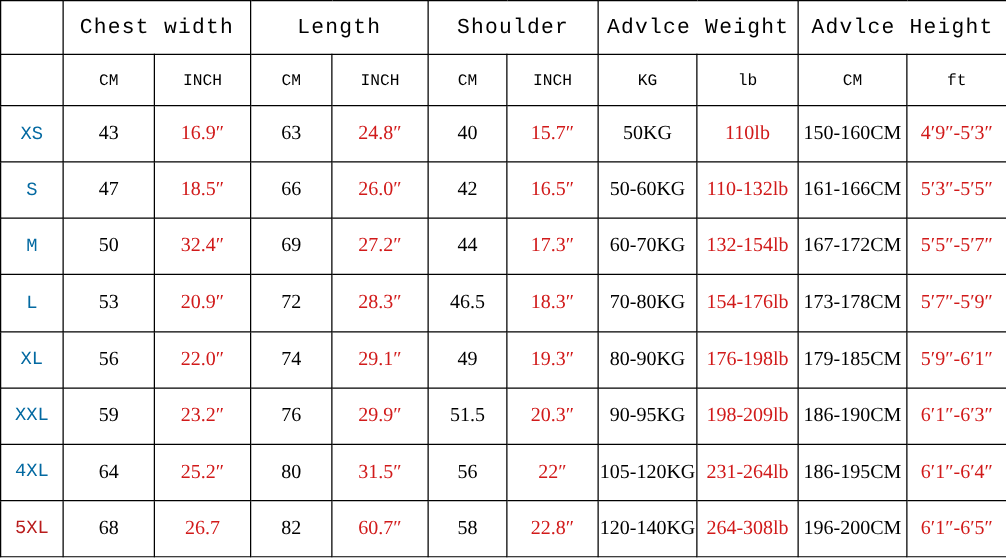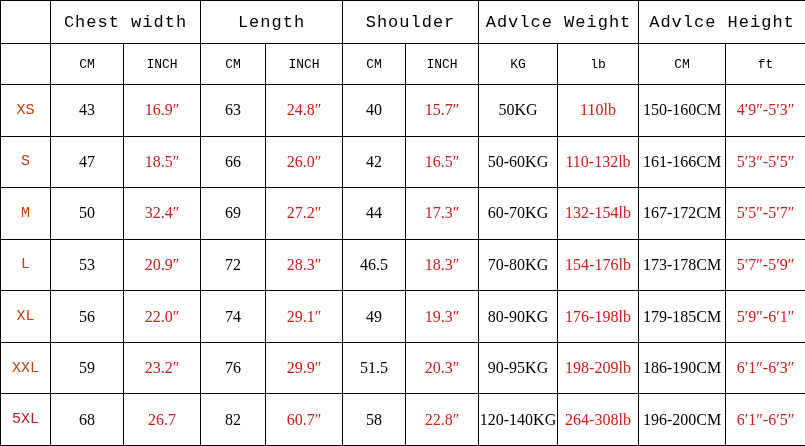--- a/index.html
+++ b/index.html
@@ -48,21 +48,21 @@
   }
   .unit-head {
     font-family: "Liberation Mono", monospace;
     font-size: 13px;
     color: #000000;
     height: 40px;
   }
   .size-label {
     font-family: "Liberation Mono", monospace;
     font-size: 15px;
-    color: #c2410c;
+    color: #0369a1;
     font-weight: bold;
   }
   .val-black {
     font-family: "Liberation Serif", serif;
     font-size: 16px;
     color: #000000;
   }
   .val-red {
     font-family: "Liberation Serif", serif;
     font-size: 16px;
@@ -185,20 +185,33 @@
       <td class="val-red">23.2″</td>
       <td class="val-black">76</td>
       <td class="val-red">29.9″</td>
       <td class="val-black">51.5</td>
       <td class="val-red">20.3″</td>
       <td class="val-black">90-95KG</td>
       <td class="val-red">198-209lb</td>
       <td class="val-black">186-190CM</td>
       <td class="val-red">6′1″-6′3″</td>
     </tr>
+    <tr>
+      <td class="size-label">4XL</td>
+      <td class="val-black">64</td>
+      <td class="val-red">25.2″</td>
+      <td class="val-black">80</td>
+      <td class="val-red">31.5″</td>
+      <td class="val-black">56</td>
+      <td class="val-red">22″</td>
+      <td class="val-black">105-120KG</td>
+      <td class="val-red">231-264lb</td>
+      <td class="val-black">186-195CM</td>
+      <td class="val-red">6′1″-6′4″</td>
+    </tr>
     <tr class="last-row">
       <td class="size-label">5XL</td>
       <td class="val-black">68</td>
       <td class="val-red">26.7</td>
       <td class="val-black">82</td>
       <td class="val-red">60.7″</td>
       <td class="val-black">58</td>
       <td class="val-red">22.8″</td>
       <td class="val-black">120-140KG</td>
       <td class="val-red">264-308lb</td>

